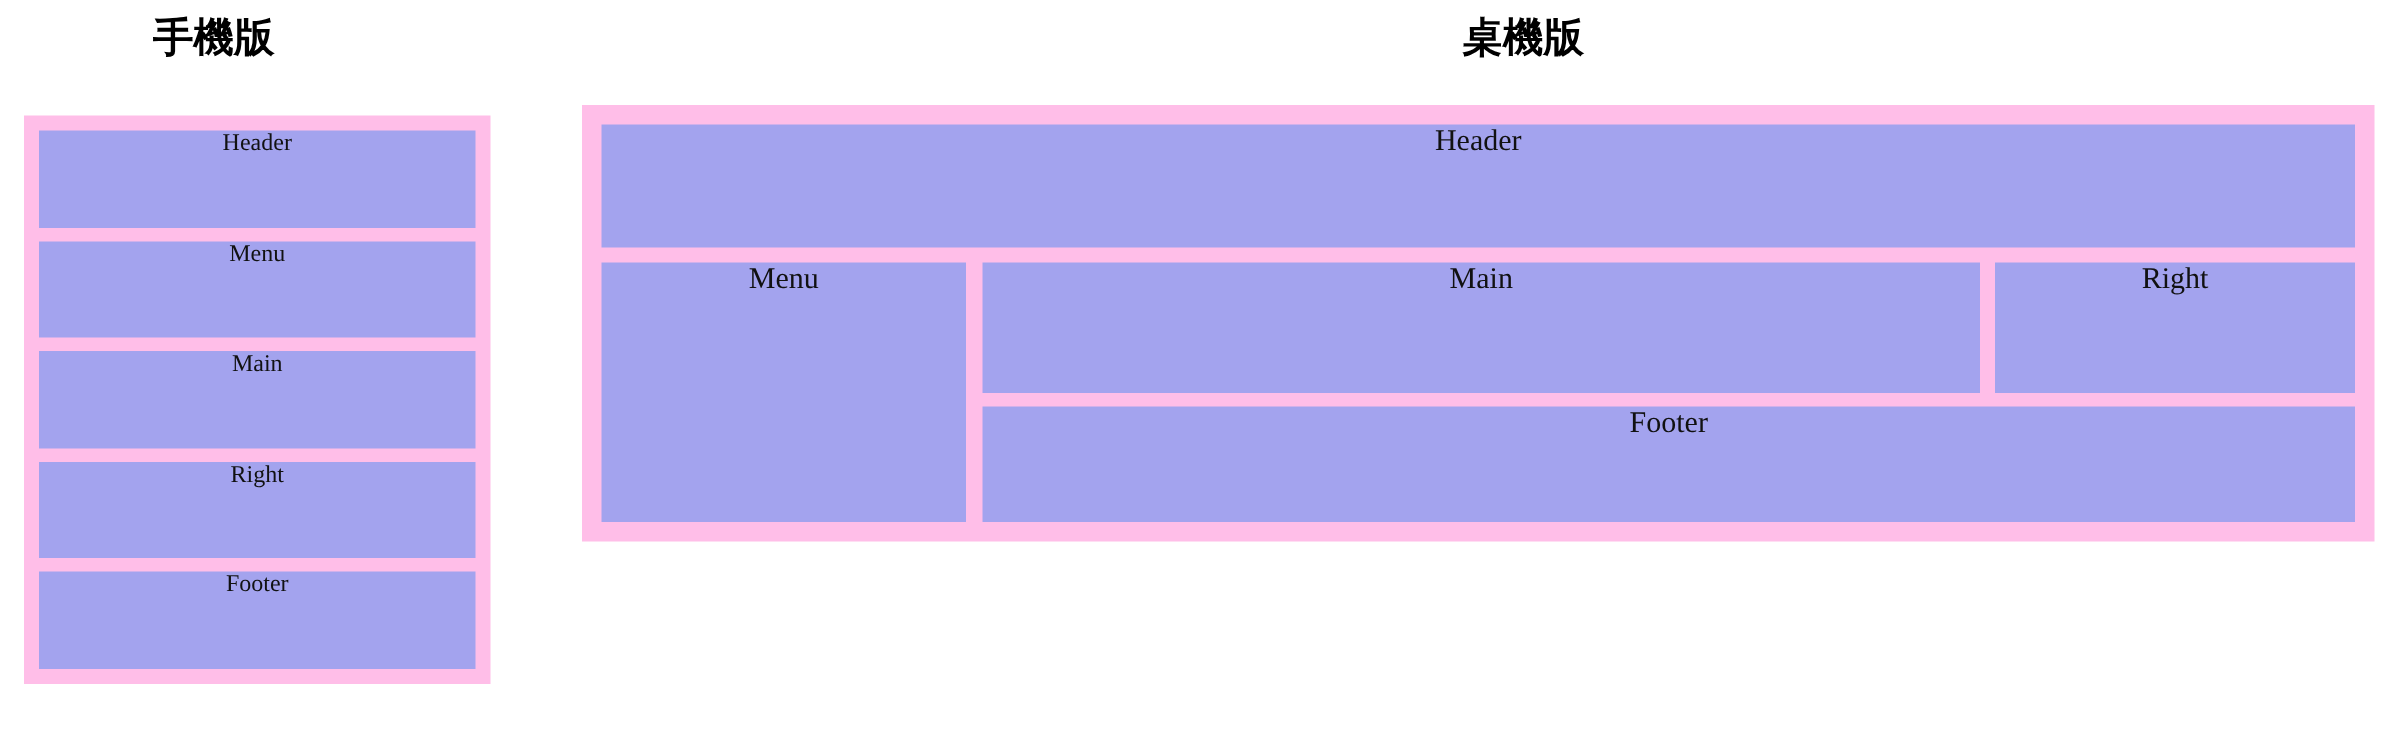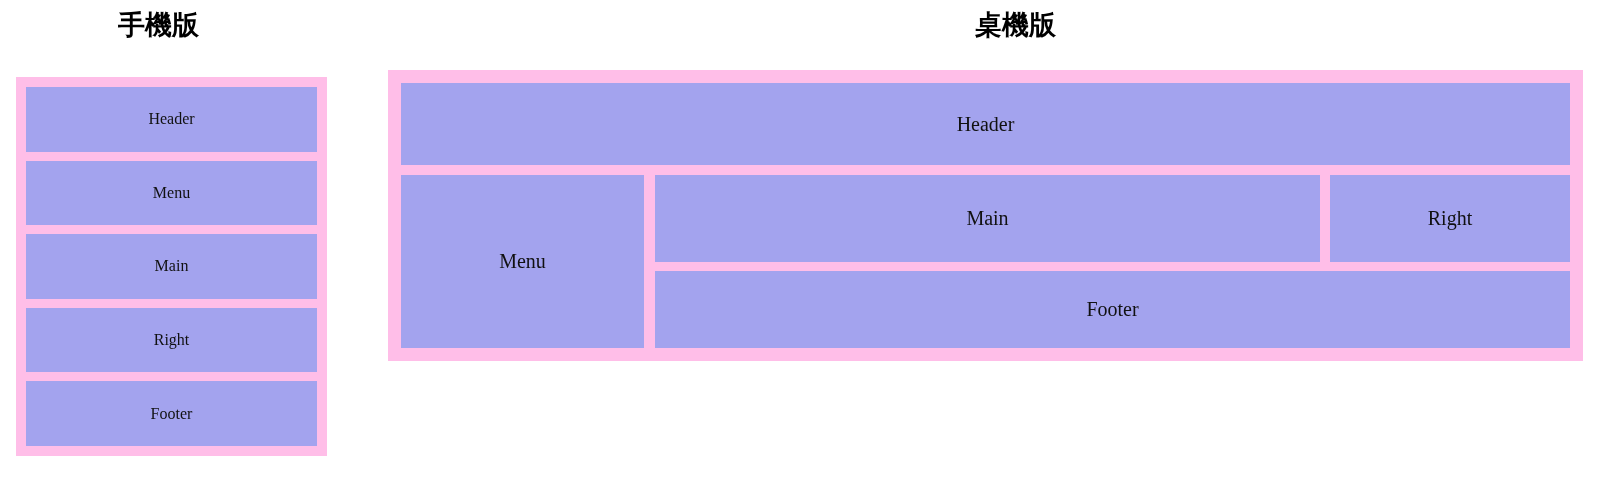--- a/index.html
+++ b/index.html
@@ -18,34 +18,34 @@
   
   .section-title {
     position: absolute;
     font-family: "Liberation Sans", "DejaVu Sans", sans-serif;
     font-weight: bold;
     font-size: 27px;
     color: #000000;
     line-height: 1;
     white-space: nowrap;
   }
-  #mobile-title { left: 118px; top: 12px; }
+  #mobile-title { left: 102px; top: 12px; }
   #desktop-title { left: 975px; top: 12px; }
 
   
   .pink-frame {
     position: absolute;
     background: #ffbee8;
     box-sizing: border-box;
   }
   .cell {
     background: #a3a3ee;
     box-sizing: border-box;
     display: flex;
-    align-items: center;
+    align-items: flex-start;
     justify-content: center;
     color: #111111;
     text-align: center;
   }
 
   
   #mobile-wireframe {
     left: 16px;
     top: 77px;
     width: 311px;

